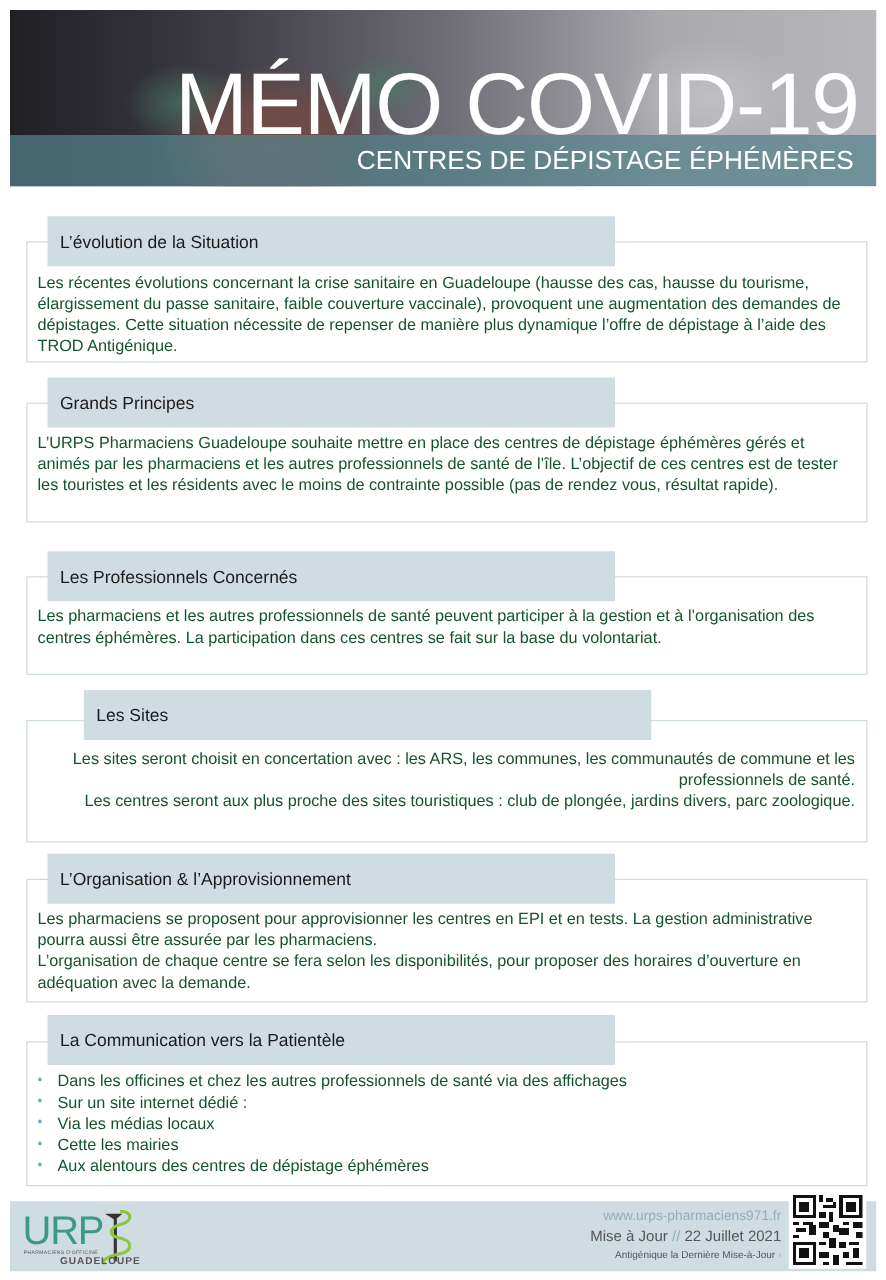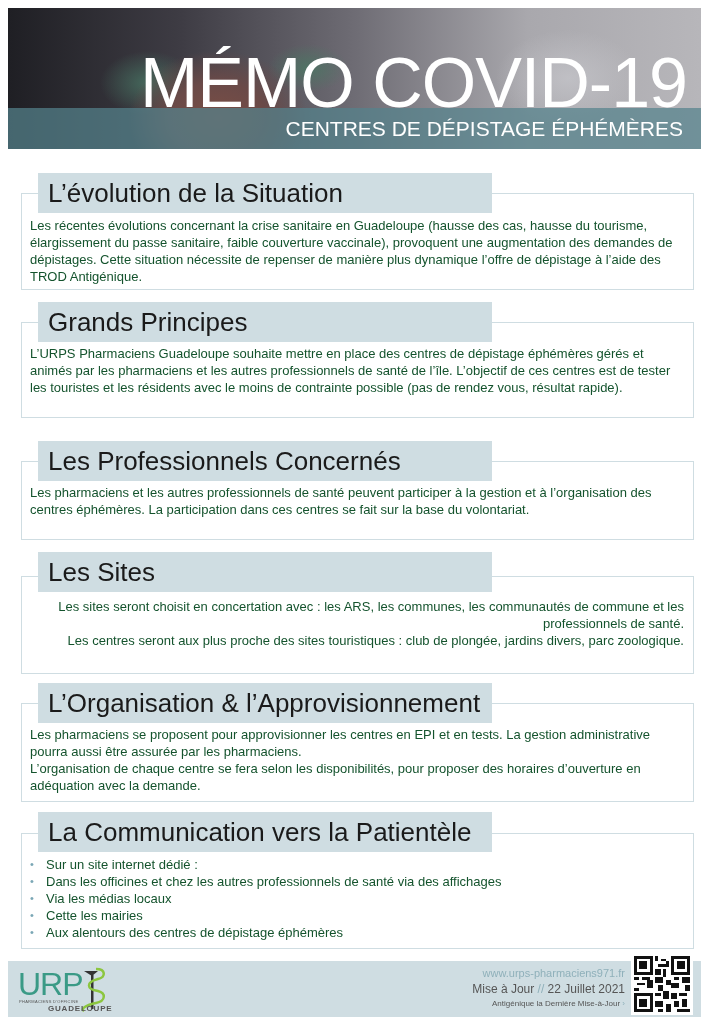--- a/index.html
+++ b/index.html
@@ -19,21 +19,21 @@
       color: #ffffff; font-weight: normal; letter-spacing: -1px; white-space: nowrap; }
     .banner-band { position: absolute; left: 0; right: 0; top: 100px; height: 41px;
       background: rgba(84,130,140,0.72); }
     .banner-subtitle { position: absolute; right: 18px; top: 109px; font-size: 21px; line-height: 24px;
       color: #ffffff; white-space: nowrap; }
 
     
     .section { position: absolute; left: 21px; width: 673px; }
     .section-box { position: absolute; left: 0; right: 0; border: 1px solid #cfdde2; background: #fff; }
     .section-tab { position: absolute; left: 17px; width: 454px; height: 40px; background: #cfdde2; }
-    .section-title { position: absolute; left: 10px; top: 7px; font-size: 26px; line-height: 26px; color: #1a1a1a; white-space: nowrap; }
+    .section-title { position: absolute; left: 10px; top: 7px; font-size: 14px; line-height: 26px; color: #1a1a1a; white-space: nowrap; }
     .section-body { position: absolute; left: 9px; right: 10px; font-size: 13px; line-height: 17px; color: #14532d; }
     .section-body p { margin: 0; }
     .bullets { list-style: none; margin: 0; padding: 0; }
     .bullets li { position: relative; padding-left: 18px; }
     .bullets li::before { content: "•"; position: absolute; left: 2px; top: 0; color: #7aa7b5; font-size: 11px; }
 
     
     .footer { position: absolute; left: 8px; top: 961px; width: 693px; height: 56px; background: #cfdde2; }
     .logo { position: absolute; left: 8px; top: 6px; width: 110px; height: 46px; }
     .logo-text { position: absolute; left: 2px; top: 0; font-size: 32px; line-height: 34px; color: #3a9a86; letter-spacing: -1px; }
@@ -80,21 +80,21 @@
   <div class="section-tab" style="top:0;">
     <div class="section-title">Les Professionnels  Concernés</div>
   </div>
   <div class="section-body" style="top:43px;">
     <p>Les pharmaciens et les autres professionnels de santé peuvent participer à la gestion et à l’organisation des centres éphémères. La participation dans ces centres se fait sur la base du volontariat.</p>
   </div>
 </div>
 
 <div class="section" style="top:552px;">
   <div class="section-box" style="top:24px; height:96px;"></div>
-  <div class="section-tab" style="top:0;">
+  <div class="section-tab" style="top:0;margin-left:29px;">
     <div class="section-title">Les Sites</div>
   </div>
   <div class="section-body" style="top:46px;text-align:right;">
     <p>Les sites seront choisit en concertation avec : les ARS, les communes, les communautés de commune et les professionnels de santé.</p>
     <p>Les centres seront aux plus proche des sites touristiques : club de plongée, jardins divers, parc zoologique.</p>
   </div>
 </div>
 
 <div class="section" style="top:683px;">
   <div class="section-box" style="top:20px; height:97px;"></div>
@@ -107,22 +107,22 @@
   </div>
 </div>
 
 <div class="section" style="top:812px;">
   <div class="section-box" style="top:21px; height:114px;"></div>
   <div class="section-tab" style="top:0;">
     <div class="section-title">La Communication  vers la Patientèle</div>
   </div>
   <div class="section-body" style="top:44px; left:7px;">
     <ul class="bullets">
+      <li>Dans les officines et chez les autres professionnels de santé via des affichages</li>
       <li>Sur un site internet dédié :</li>
-      <li>Dans les officines et chez les autres professionnels de santé via des affichages</li>
       <li>Via les médias locaux</li>
       <li>Cette les mairies</li>
       <li>Aux alentours des centres de dépistage éphémères</li>
     </ul>
   </div>
 </div>
 
 <div class="footer">
   <div class="logo">
     <span class="logo-text">URP</span>

